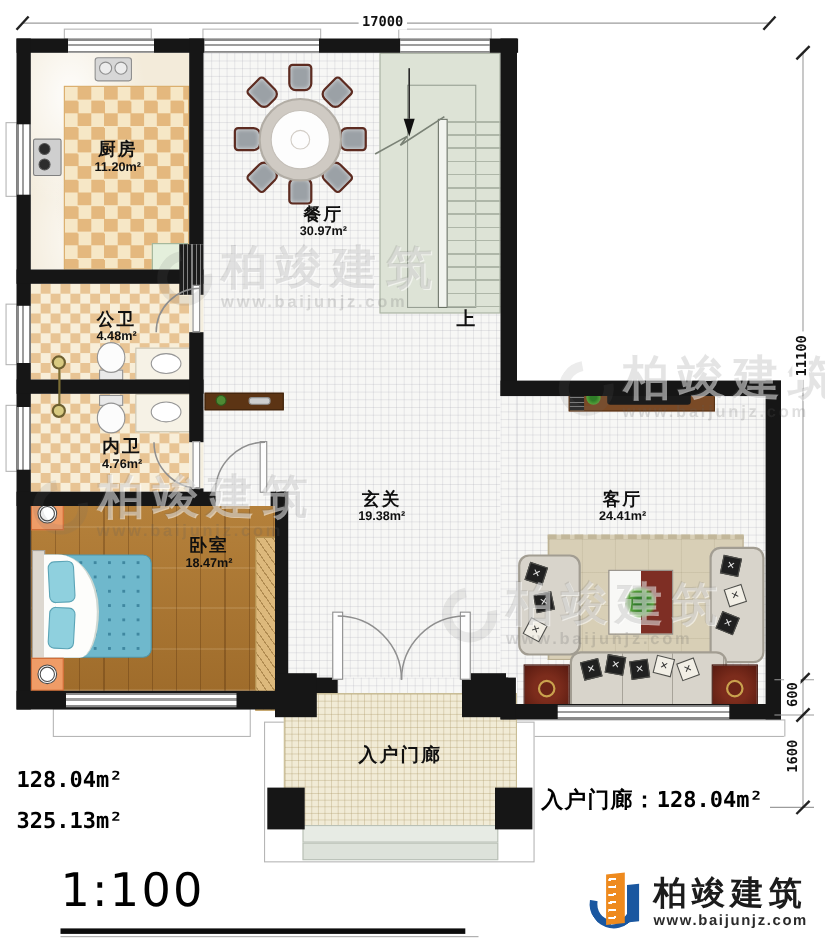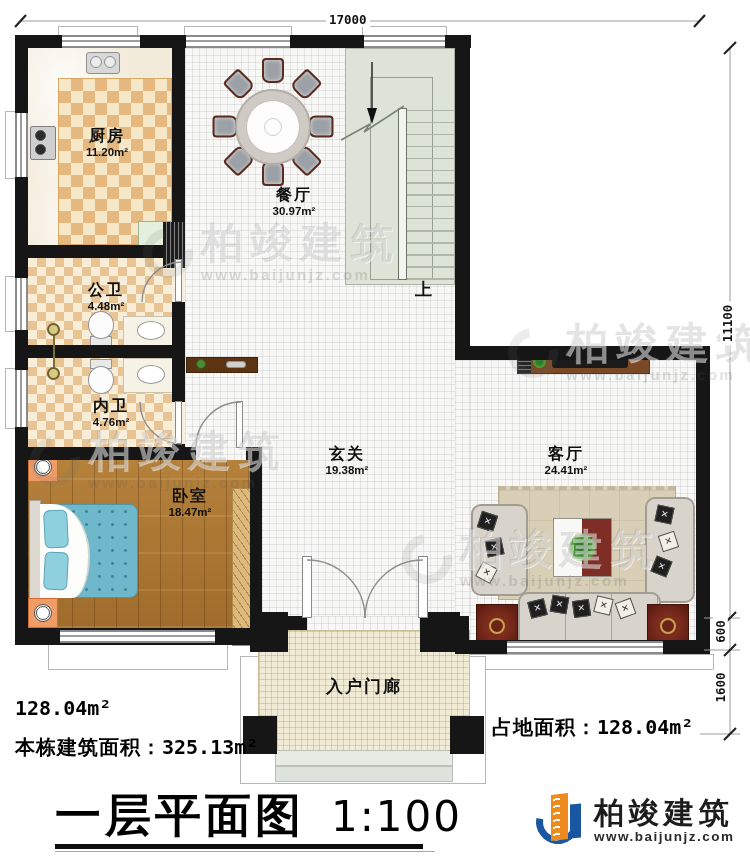--- a/index.html
+++ b/index.html
@@ -339,30 +339,28 @@
 
   <div class="dim" style="left:326px;top:12px">17000</div>
   <div class="dim dimv" style="left:706px;top:316px">11100</div>
   <div class="dim dimv" style="left:706px;top:624px">600</div>
   <div class="dim dimv" style="left:702px;top:680px">1600</div>
 
   <div class="stat" style="left:15px;top:696px">
     <span class="val">128.04m²</span>
   </div>
   <div class="stat" style="left:15px;top:734px">
-    <span class="lab">本栋建筑面积：</span>
     <span class="val">325.13m²</span>
   </div>
   <div class="stat" style="left:492px;top:714px">
-    <span class="lab">占地面积：</span>
+    <span class="lab">入户门廊：</span>
     <span class="val">128.04m²</span>
   </div>
 
   <div class="title-row" style="left:55px;top:785px">
-    <span class="title-main">一层平面图</span>
     <span class="title-scale">1:100</span>
   </div>
   <div class="anno" style="left:55px;top:844px;width:368px;height:5px;background:#0d0d0d"></div>
   <div class="anno" style="left:55px;top:851px;width:380px;height:1px;background:#a9a9a9"></div>
 
   <div class="logo" style="left:536px;top:790px">
     <div class="logo-icon">
       <div class="logo-swoosh"></div>
       <div class="logo-tower"></div>
       <div class="logo-tower2"></div>

